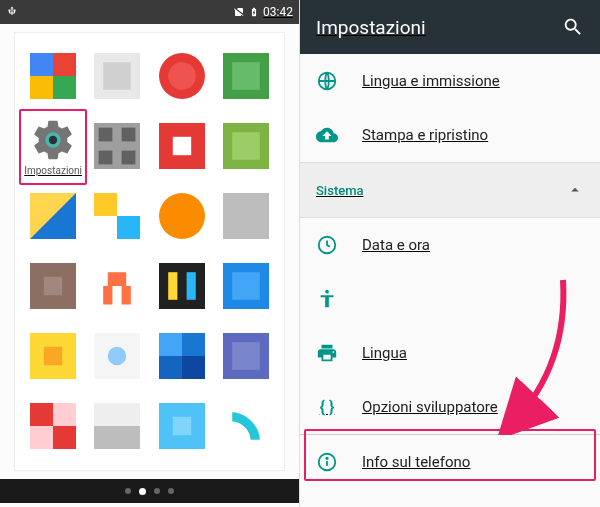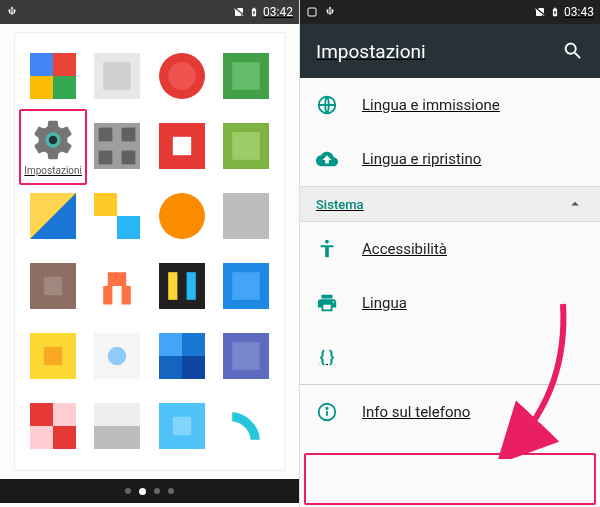--- a/index.html
+++ b/index.html
@@ -33,21 +33,21 @@
 
 
 .toolbar { height: 54px; background: #263238; color: #fff; display: flex; align-items: center; padding: 0 16px; justify-content: space-between; }
 .toolbar-title { font-size: 19px; font-weight: 400; }
 .search-icon-svg { width: 22px; height: 22px; fill: #fff; }
 
 .settings-list { background: #fafafa; height: 429px; position: relative; }
 .row { height: 54px; display: flex; align-items: center; padding: 4px 16px; gap: 24px; background: #fafafa; }
 .row .ricon { width: 22px; height: 22px; display: flex; align-items: center; justify-content: center; }
 .row .rlabel { font-size: 15px; color: #212121; }
-.section-header { height: 36px; display: flex; align-items: center; justify-content: space-between; padding: 0 16px; background: #eeeeee; border-top: 1px solid #ddd; border-bottom: 1px solid #ddd; }
+.section-header { height: 56px; display: flex; align-items: center; justify-content: space-between; padding: 0 16px; background: #eeeeee; border-top: 1px solid #ddd; border-bottom: 1px solid #ddd; }
 .section-title { font-size: 13px; color: #00897b; font-weight: 500; }
 
 .info-row { border-top: 1px solid #ccc; text-align: center; }
 .info-highlight { position: absolute; left: 4px; right: 4px; height: 52px; bottom: 2px; border: 2px solid #e91e63; border-radius: 2px; pointer-events: none; }
 
 .arrow-annotation { position: absolute; right: 22px; bottom: 48px; width: 120px; height: 160px; pointer-events: none; }
 </style>
 </head>
 <body>
 
@@ -237,39 +237,20 @@
 
   <div class="page-indicator">
     <div class="dot"></div>
     <div class="dot active"></div>
     <div class="dot"></div>
     <div class="dot"></div>
   </div>
 </div>
 
 <div class="screen screen-right">
-  <div class="status-bar">
-    <div class="status-left">
-      <svg width="12" height="12" viewBox="0 0 24 24" fill="#fff">
-          <rect x="4" y="4" width="16" height="16" rx="2" stroke="#fff" stroke-width="2" fill="none"></rect>
-        </svg>
-      <svg width="12" height="12" viewBox="0 0 24 24" fill="#fff">
-          <path d="M15 7v4h1v2h-3V5h2l-3-4-3 4h2v8H8v-2h1V7H5v4h1v2c0 1.1.9 2 2 2h3v3h2v-3h3c1.1 0 2-.9 2-2v-2h1V7h-4z"></path>
-        </svg>
-    </div>
-    <div class="status-right">
-      <svg width="12" height="12" viewBox="0 0 24 24" fill="#fff">
-          <path d="M3 5l18 14-1 1-4-3v3H6c-1 0-2-1-2-2V8L2 6l1-1zm15-1c1 0 2 1 2 2v9l-12-9 2-2h8z"></path>
-        </svg>
-      <svg width="10" height="14" viewBox="0 0 24 24" fill="#fff">
-          <path d="M15.67 4H14V2h-4v2H8.33C7.6 4 7 4.6 7 5.33v15.33C7 21.4 7.6 22 8.33 22h7.33c.74 0 1.34-.6 1.34-1.33V5.33C17 4.6 16.4 4 15.67 4zM11 20v-5.5H9L13 7v5.5h2L11 20z"></path>
-        </svg>
-      <span>03:43</span>
-    </div>
-  </div>
 
   <div class="toolbar">
     <span class="toolbar-title">Impostazioni</span>
     <svg class="search-icon-svg" viewBox="0 0 24 24">
         <path d="M15.5 14h-.79l-.28-.27C15.41 12.59 16 11.11 16 9.5 16 5.91 13.09 3 9.5 3S3 5.91 3 9.5 5.91 16 9.5 16c1.61 0 3.09-.59 4.23-1.57l.27.28v.79l5 4.99L20.49 19l-4.99-5zm-6 0C7.01 14 5 11.99 5 9.5S7.01 5 9.5 5 14 7.01 14 9.5 11.99 14 9.5 14z"></path>
       </svg>
   </div>
 
   <div class="settings-list">
     <div class="row">
@@ -280,51 +261,60 @@
           </svg>
         </span>
       <span class="rlabel">Lingua e immissione</span>
     </div>
     <div class="row">
       <span class="ricon">
           <svg width="22" height="22" viewBox="0 0 24 24" fill="#009688">
             <path d="M19.35 10.04C18.67 6.59 15.64 4 12 4 9.11 4 6.6 5.64 5.35 8.04 2.34 8.36 0 10.91 0 14c0 3.31 2.69 6 6 6h13c2.76 0 5-2.24 5-5 0-2.64-2.05-4.78-4.65-4.96zM14 13v4h-4v-4H7l5-5 5 5h-3z"></path>
           </svg>
         </span>
-      <span class="rlabel">Lingua e ripristino</span>
+      <span class="rlabel">Stampa e ripristino</span>
     </div>
 
     <div class="section-header">
       <span class="section-title">Sistema</span>
       <svg width="18" height="18" viewBox="0 0 24 24" fill="#555">
           <path d="M7 14l5-5 5 5z"></path>
         </svg>
     </div>
 
     <div class="row">
       <span class="ricon">
+          <svg width="22" height="22" viewBox="0 0 24 24" fill="none" stroke="#009688" stroke-width="2">
+            <circle cx="12" cy="12" r="9"></circle>
+            <path d="M12 7v5l3 2"></path>
+          </svg>
+        </span>
+      <span class="rlabel">Data e ora</span>
+    </div>
+    <div class="row">
+      <span class="ricon">
           <svg width="22" height="22" viewBox="0 0 24 24" fill="#009688">
             <circle cx="12" cy="4" r="2"></circle>
             <path d="M19 8H5v2h5v11h2v-5h0v5h2V10h5z"></path>
           </svg>
         </span>
-      <span class="rlabel">Accessibilità</span>
     </div>
     <div class="row">
       <span class="ricon">
           <svg width="22" height="22" viewBox="0 0 24 24" fill="#009688">
             <path d="M19 8H5c-1.66 0-3 1.34-3 3v6h4v4h12v-4h4v-6c0-1.66-1.34-3-3-3zm-3 11H8v-5h8v5zm3-7c-.55 0-1-.45-1-1s.45-1 1-1 1 .45 1 1-.45 1-1 1zm-1-9H6v4h12V3z"></path>
           </svg>
         </span>
       <span class="rlabel">Lingua</span>
     </div>
     <div class="row">
       <span class="ricon">
           <span style="color:#009688;font-weight:bold;font-size:16px">{ }</span>
         </span>
+      <span class="rlabel">Opzioni sviluppatore</span>
     </div>
     <div class="row info-row">
       <span class="ricon">
           <svg width="22" height="22" viewBox="0 0 24 24" fill="none" stroke="#009688" stroke-width="2">
             <circle cx="12" cy="12" r="9"></circle>
             <line x1="12" y1="11" x2="12" y2="16"></line>
             <circle cx="12" cy="8" r="0.8" fill="#009688"></circle>
           </svg>
         </span>
       <span class="rlabel">Info sul telefono</span>

